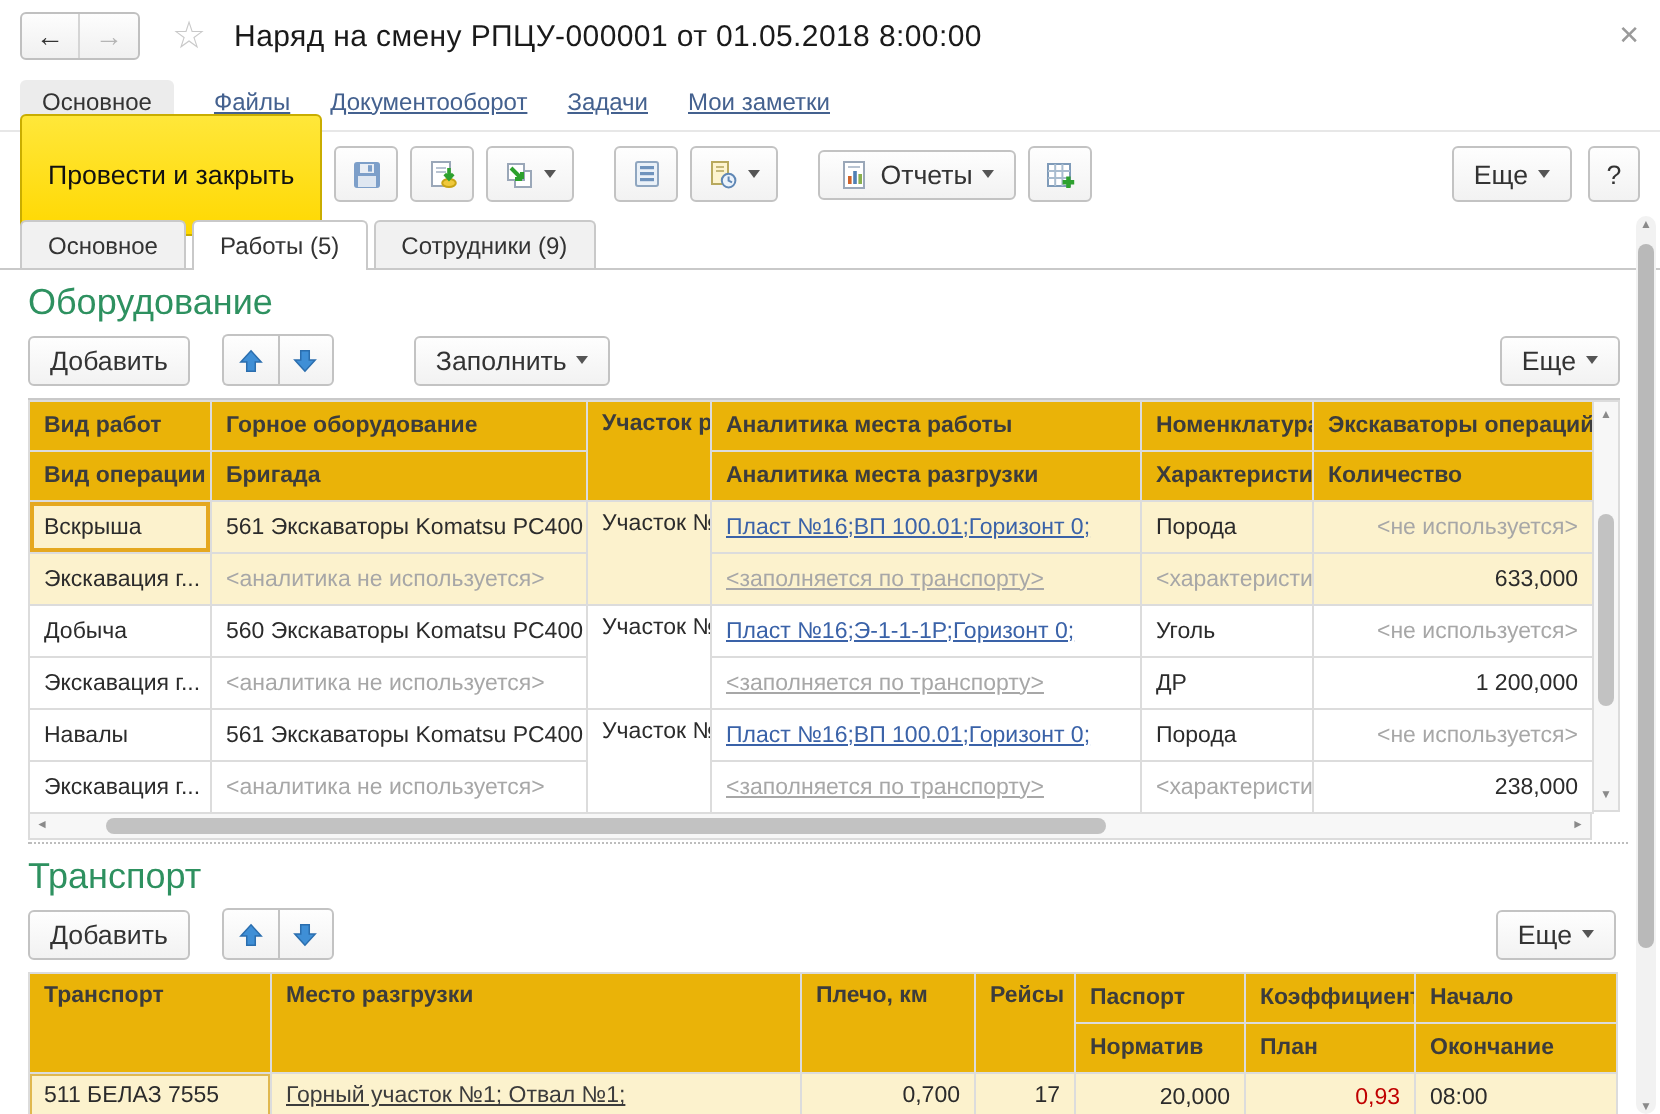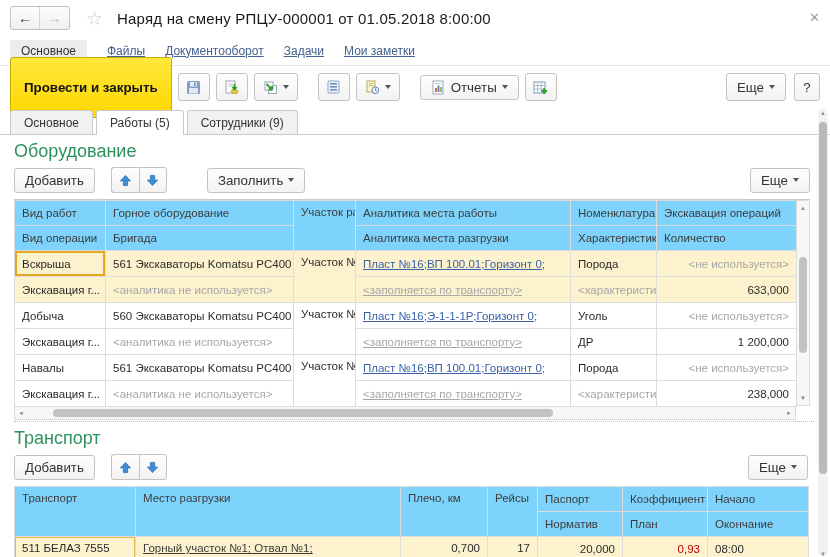--- a/index.html
+++ b/index.html
@@ -19,21 +19,21 @@
 
   
   .navbar { height:30px; display:flex; align-items:center; gap:20px; padding-left:10px; border-bottom:1px solid #e7e7e7; }
   .navchip { background:#ececec; border-radius:3px; padding:4px 11px; color:#333; }
   .navlink { color:#44618f; text-decoration:underline; cursor:pointer; }
 
   
   .toolbar { height:42px; display:flex; align-items:center; padding:0 10px; gap:6px; }
   .btn { display:inline-flex; align-items:center; justify-content:center; gap:5px; border:1px solid #c3c3c3; border-radius:3px;
          background:linear-gradient(#fefefe,#f2f2f2); padding:4px 10px; cursor:pointer; color:#333; white-space:nowrap; }
-  .btn-primary { background:linear-gradient(#ffe73a,#ffd800); border-color:#c9ad00; font-weight:bold; color:#111; padding:22px 13px; }
+  .btn-primary { background:linear-gradient(#ffe73a,#ffd800); border-color:#c9ad00; font-weight:normal; color:#111; padding:22px 13px; }
   .iconbtn { width:32px; height:28px; padding:0; }
   .iconbtn.w-caret { width:44px; }
   .caret { width:0; height:0; border-left:3.5px solid transparent; border-right:3.5px solid transparent; border-top:4px solid #555; display:inline-block; }
   .tb-gap { width:8px; }
   .tb-right { margin-left:auto; display:flex; gap:8px; }
   .helpbtn { width:26px; height:28px; padding:0; }
 
   
   .tabstrip { display:flex; align-items:flex-end; padding-left:10px; border-bottom:1px solid #c9c9c9; height:27px; }
   .tab { padding:5px 13px 4px; border:1px solid #c9c9c9; border-bottom:none; border-radius:3px 3px 0 0; background:#f1f1f1;
@@ -46,21 +46,21 @@
   .cmdbar { display:flex; align-items:center; gap:16px; margin-bottom:6px; position:relative; }
   .cmdbar .more { margin-left:auto; }
   .arrbtn { width:28px; height:26px; padding:0; }
   .updown { display:flex; }
   .updown .arrbtn:first-child { border-top-right-radius:0; border-bottom-right-radius:0; border-right:none; }
   .updown .arrbtn:last-child { border-top-left-radius:0; border-bottom-left-radius:0; }
 
   
   table { border-collapse:collapse; table-layout:fixed; font-size:11.5px; }
   th, td { border:1px solid #dcdcdc; padding:0 7px; white-space:nowrap; overflow:hidden; text-overflow:clip; text-align:left; vertical-align:middle; }
-  th { background:#7dd3fc; font-weight:normal; color:#3c3c3c; height:25px; }
+  th { background:#eab308; font-weight:bold; color:#3c3c3c; height:25px; }
   td { height:26px; color:#2b2b2b; }
   .t2 td { height:24px; }
   .vt { vertical-align:top; padding-top:5px; }
   .num { text-align:right; }
   .gray { color:#a7a7a7;margin-left:16px; }
   .red { color:#c00000; }
   .lnk-blue { color:#3a62a8; text-decoration:underline; cursor:pointer; }
   .lnk-gray { color:#a7a7a7; text-decoration:underline; cursor:pointer; }
   .lnk-dark { color:#3c3c3c; text-decoration:underline; cursor:pointer; }
   tr.sel td { background:#fcf2cd; }
@@ -255,21 +255,21 @@
               <col style="width:86px">
               <col style="width:140px">
             </colgroup>
           <tbody>
               <tr>
             <th>Вид работ</th>
             <th>Горное оборудование</th>
             <th rowspan="2" class="vt">Участок работ</th>
             <th>Аналитика места работы</th>
             <th>Номенклатура</th>
-            <th>Экскавация операций</th>
+            <th>Экскаваторы операций</th>
           </tr>
           <tr>
             <th>Вид операции</th>
             <th>Бригада</th>
             <th>Аналитика места разгрузки</th>
             <th>Характеристика</th>
             <th>Количество</th>
           </tr>
 
           <tr class="sel">

